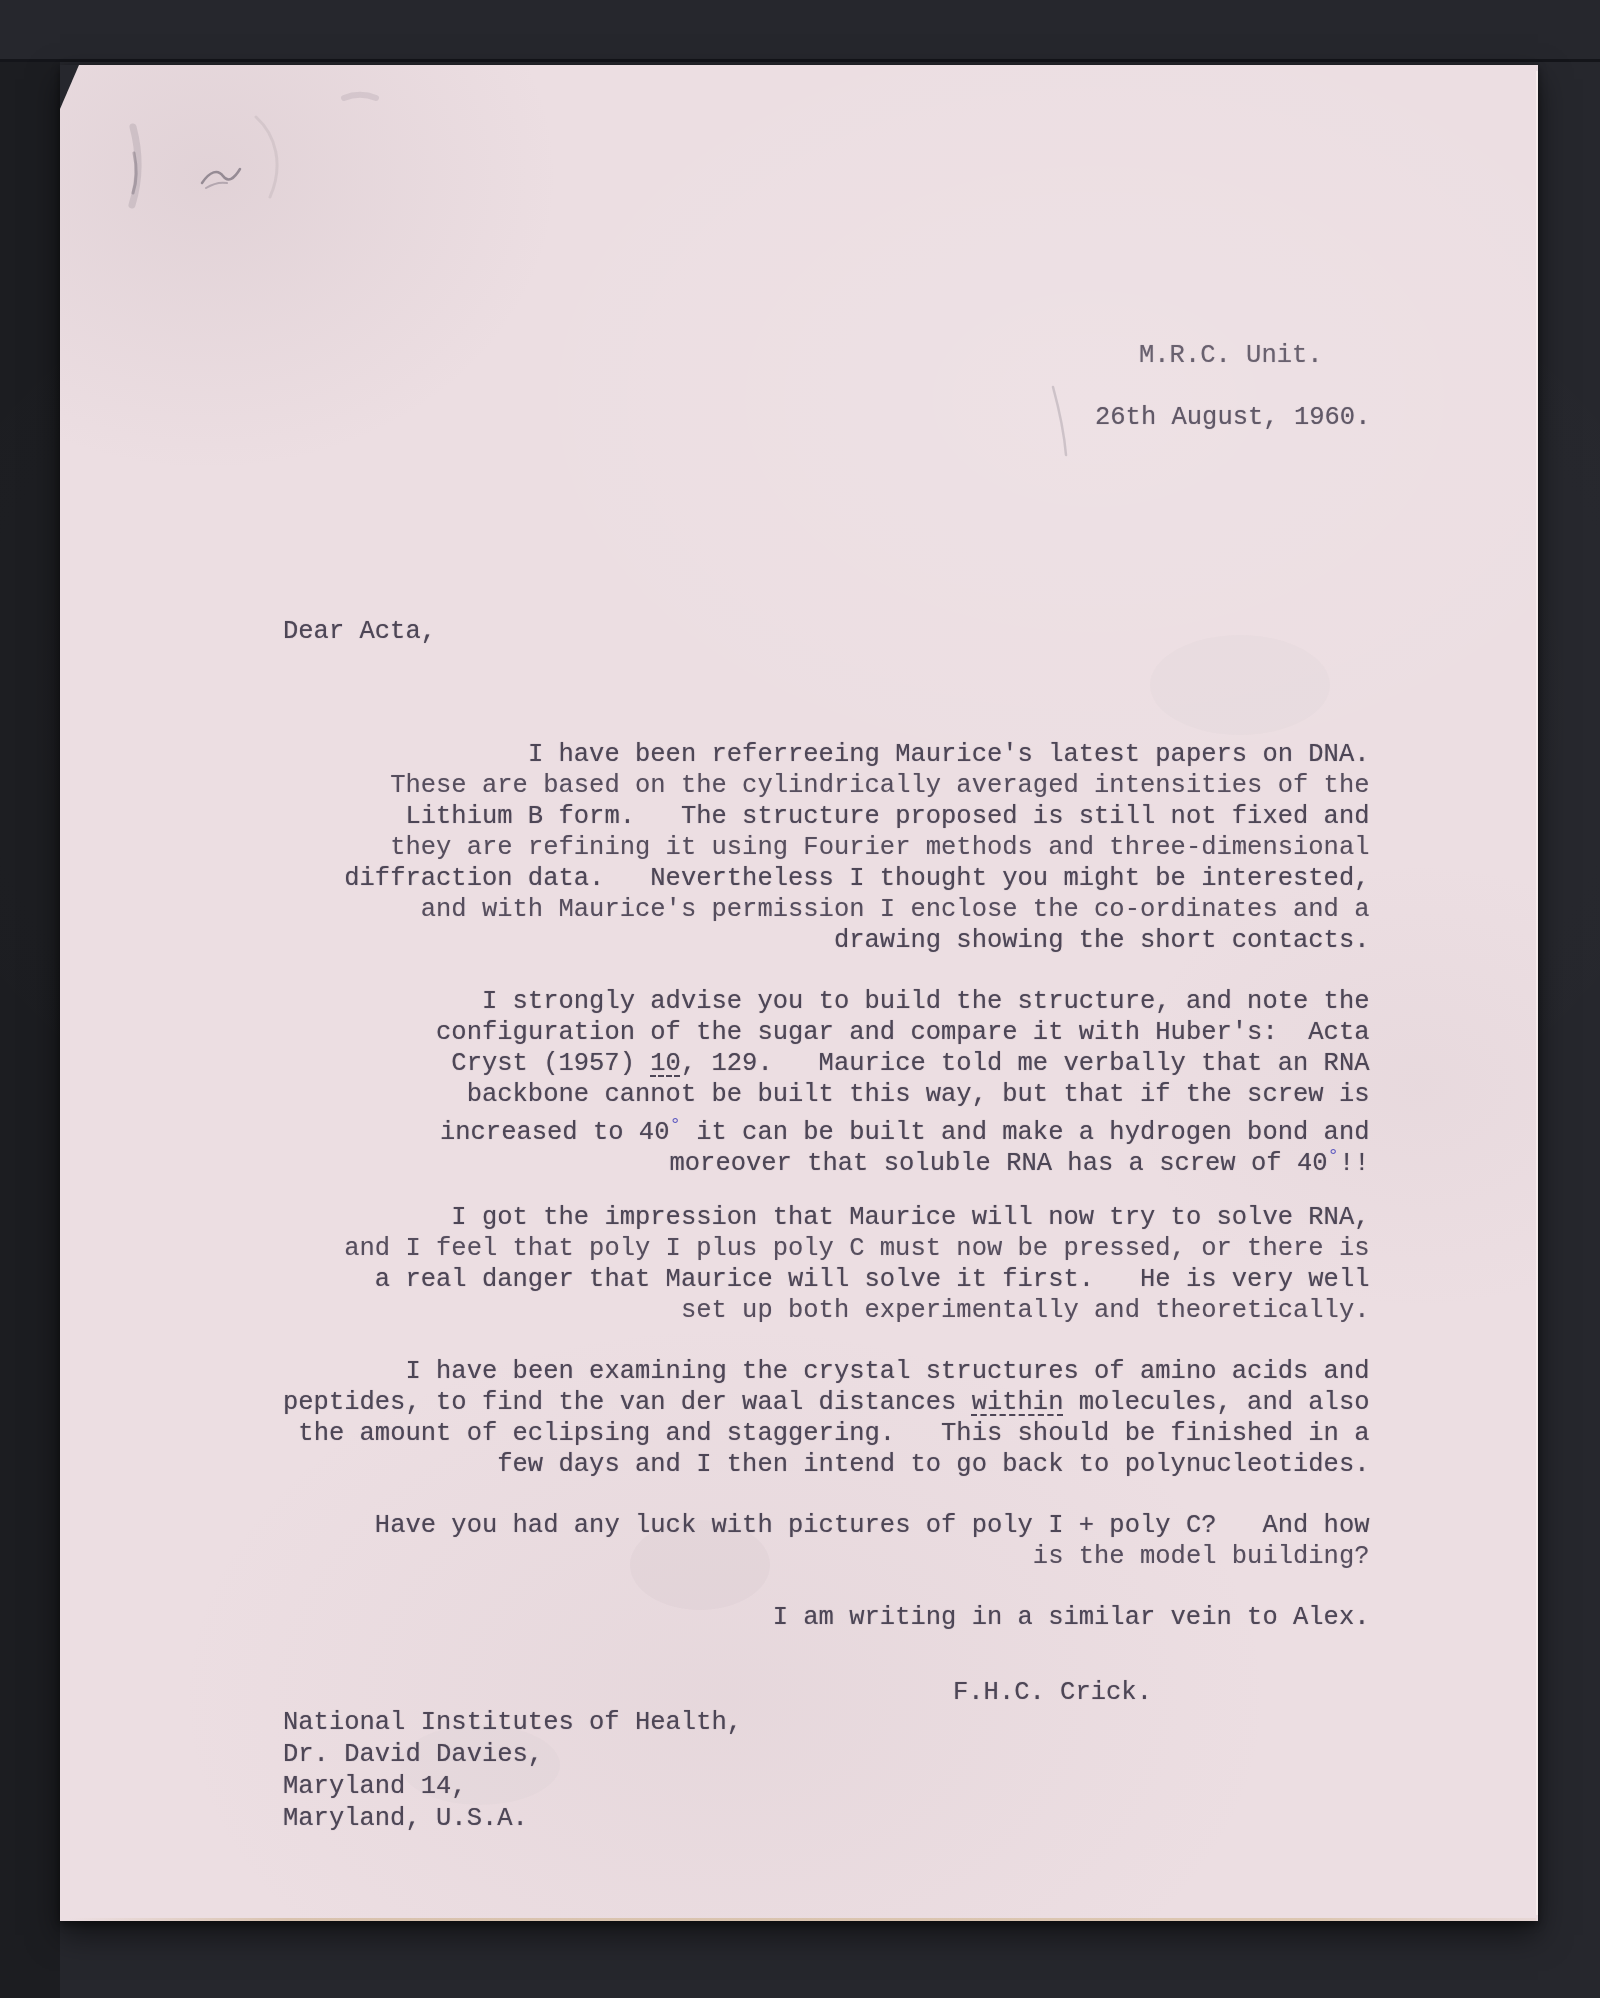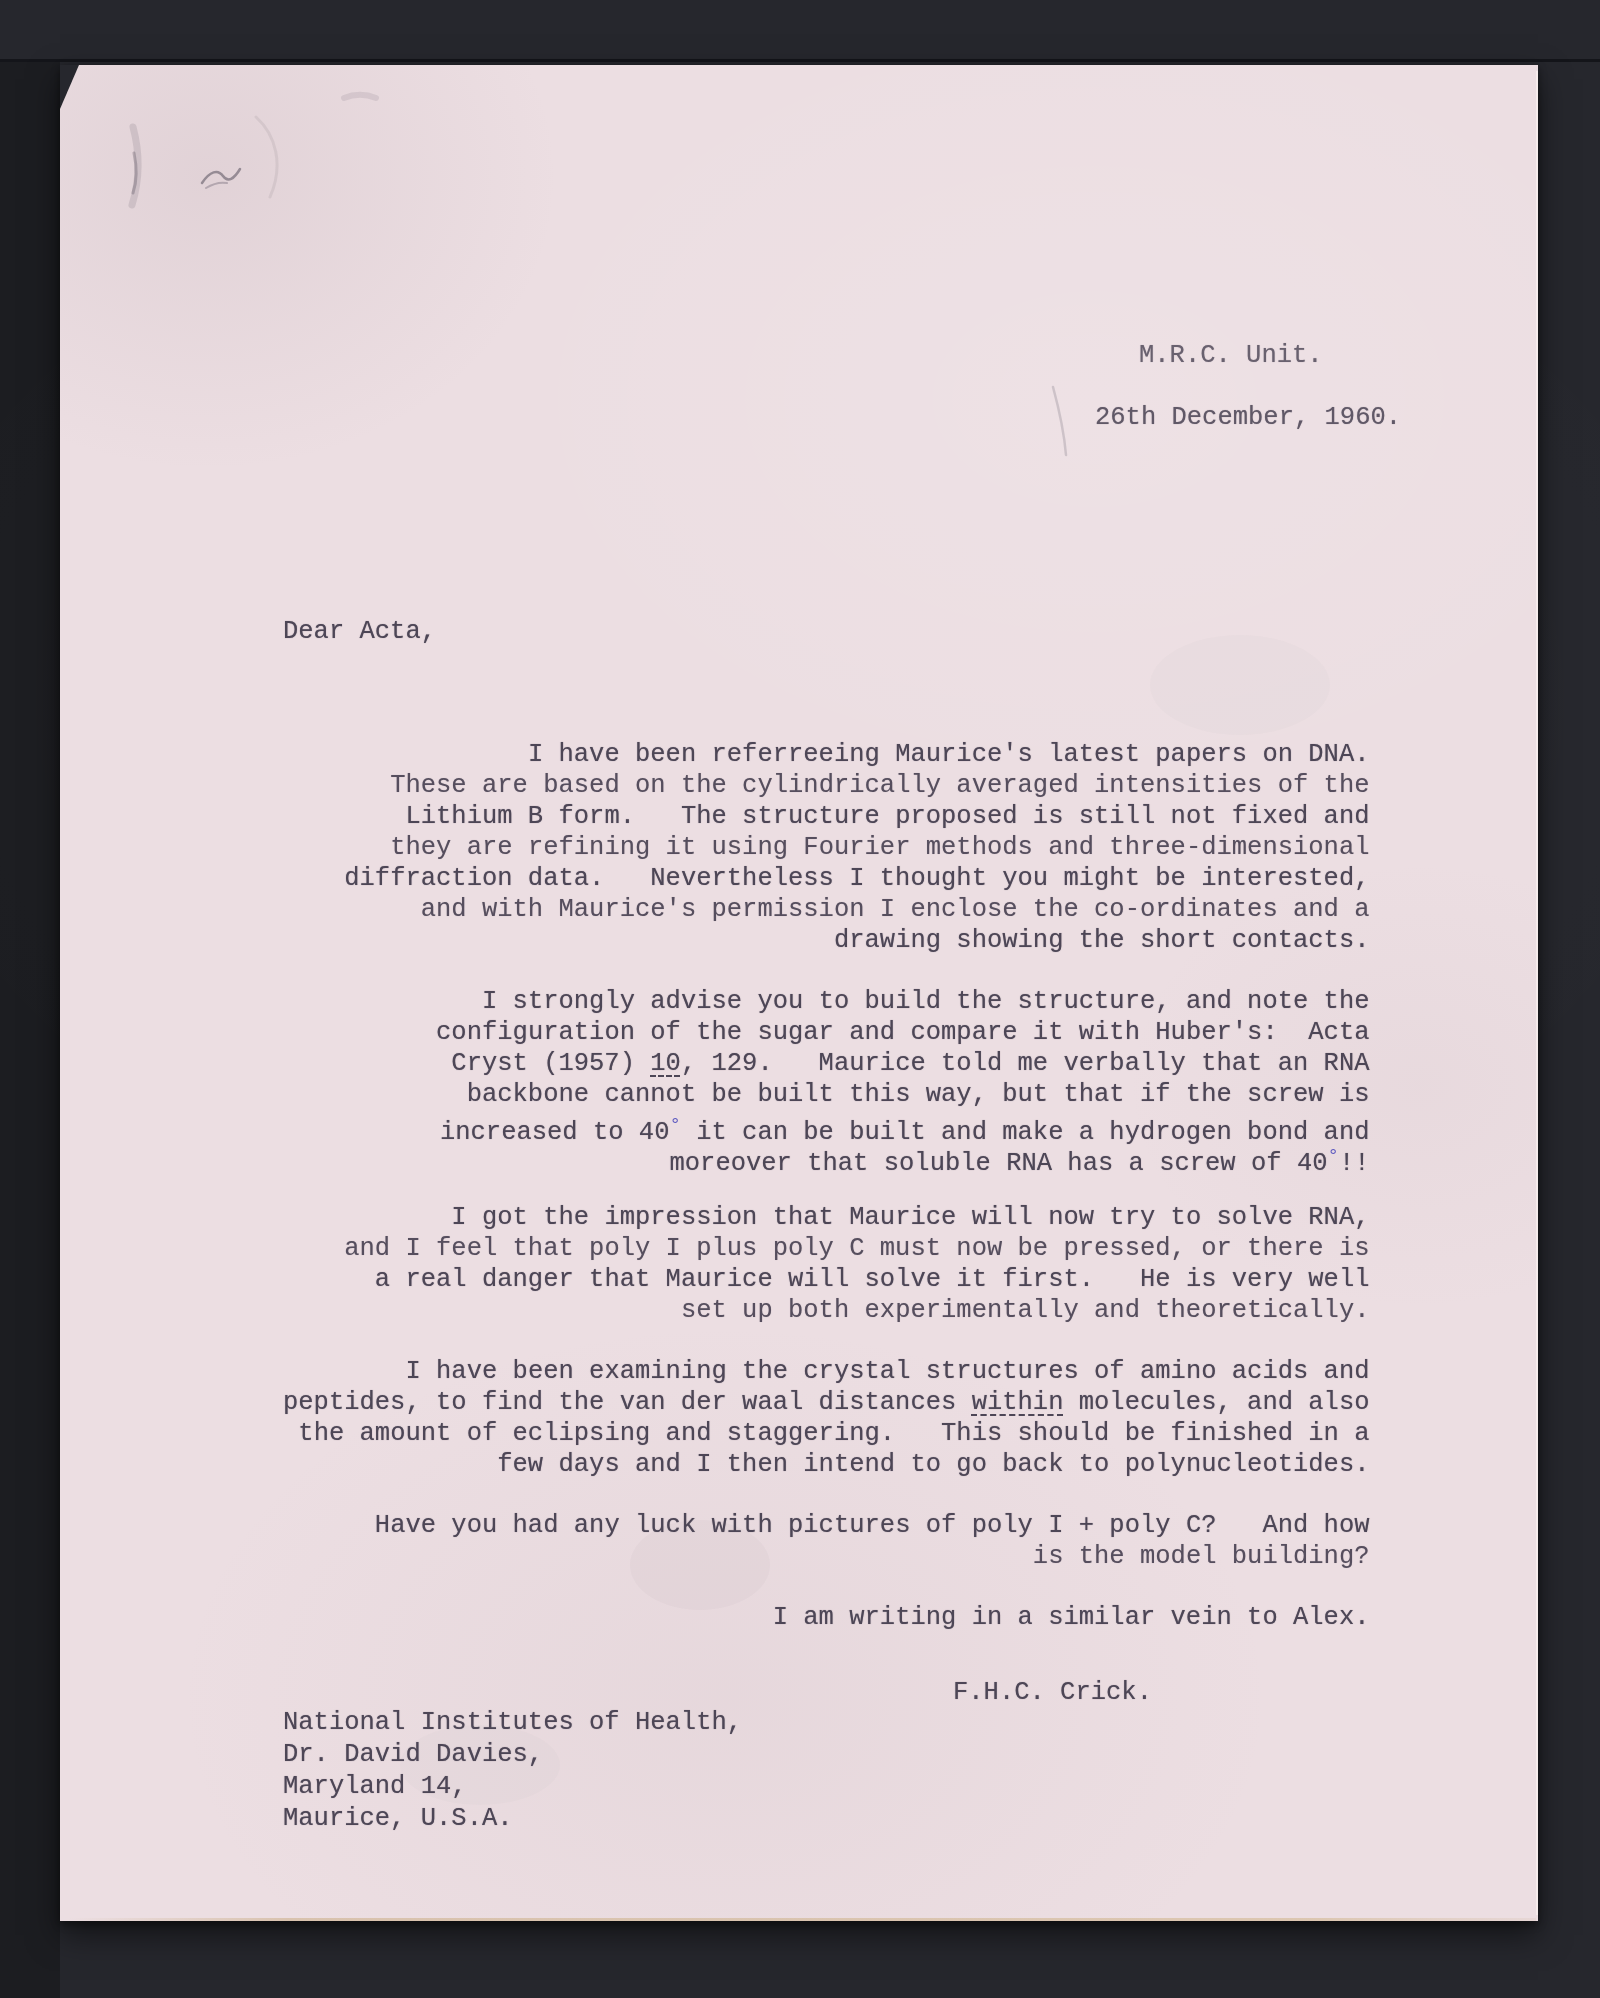--- a/index.html
+++ b/index.html
@@ -106,26 +106,26 @@
           <path d="M993,322 C999,344 1004,366 1006,390" stroke="#5d5664" stroke-width="2.5" opacity="0.22" fill="none" stroke-linecap="round"></path>
         </g>
         <g>
           <ellipse cx="640" cy="1500" rx="70" ry="45" fill="#9b8f99" opacity="0.06"></ellipse>
           <ellipse cx="1180" cy="620" rx="90" ry="50" fill="#9b8f99" opacity="0.04"></ellipse>
           <ellipse cx="420" cy="1700" rx="80" ry="40" fill="#9b8f99" opacity="0.04"></ellipse>
         </g>
       </svg>
 
       <div class="typed letterhead-unit">M.R.C. Unit.</div>
-      <div class="typed letterhead-date">26th December, 1960.</div>
+      <div class="typed letterhead-date">26th August, 1960.</div>
 
       <div class="typed letter-body">
         <div class="salutation">Dear Acta,</div>
         <div id="paras"><div class="para"><div class="line"><span>      I have been referreeing Maurice's latest papers on DNA.</span></div><div class="line"><span>These are based on the cylindrically averaged intensities of the</span></div><div class="line"><span>Lithium B form.   The structure proposed is still not fixed and</span></div><div class="line"><span>they are refining it using Fourier methods and three-dimensional</span></div><div class="line"><span>diffraction data.   Nevertheless I thought you might be interested,</span></div><div class="line"><span>and with Maurice's permission I enclose the co-ordinates and a</span></div><div class="line"><span>drawing showing the short contacts.</span></div></div><div class="para"><div class="line"><span>      I strongly advise you to build the structure, and note the</span></div><div class="line"><span>configuration of the sugar and compare it with Huber's:  Acta</span></div><div class="line"><span>Cryst (1957) </span><span class="seg-underline">10</span><span>, 129.   Maurice told me verbally that an RNA</span></div><div class="line"><span>backbone cannot be built this way, but that if the screw is</span></div><div class="line"><span>increased to 40</span><span class="seg-degree">°</span><span> it can be built and make a hydrogen bond and</span></div><div class="line"><span>moreover that soluble RNA has a screw of 40</span><span class="seg-degree">°</span><span>!!</span></div></div><div class="para"><div class="line"><span>      I got the impression that Maurice will now try to solve RNA,</span></div><div class="line"><span>and I feel that poly I plus poly C must now be pressed, or there is</span></div><div class="line"><span>a real danger that Maurice will solve it first.   He is very well</span></div><div class="line"><span>set up both experimentally and theoretically.</span></div></div><div class="para"><div class="line"><span>      I have been examining the crystal structures of amino acids and</span></div><div class="line"><span>peptides, to find the van der waal distances </span><span class="seg-underline">within</span><span> molecules, and also</span></div><div class="line"><span>the amount of eclipsing and staggering.   This should be finished in a</span></div><div class="line"><span>few days and I then intend to go back to polynucleotides.</span></div></div><div class="para"><div class="line"><span>      Have you had any luck with pictures of poly I + poly C?   And how</span></div><div class="line"><span>is the model building?</span></div></div><div class="para"><div class="line"><span>      I am writing in a similar vein to Alex.</span></div></div></div>
       </div>
 
       <div class="typed signature">F.H.C. Crick.</div>
 
-      <div class="typed recipient" id="recipient"><div class="line"><span>National Institutes of Health,</span></div><div class="line"><span>Dr. David Davies,</span></div><div class="line"><span>Maryland 14,</span></div><div class="line"><span>Maurice, U.S.A.</span></div></div>
+      <div class="typed recipient" id="recipient"><div class="line"><span>National Institutes of Health,</span></div><div class="line"><span>Dr. David Davies,</span></div><div class="line"><span>Maryland 14,</span></div><div class="line"><span>Maryland, U.S.A.</span></div></div>
 
     </div>
   </div>
 </div>
 
 </body></html>

